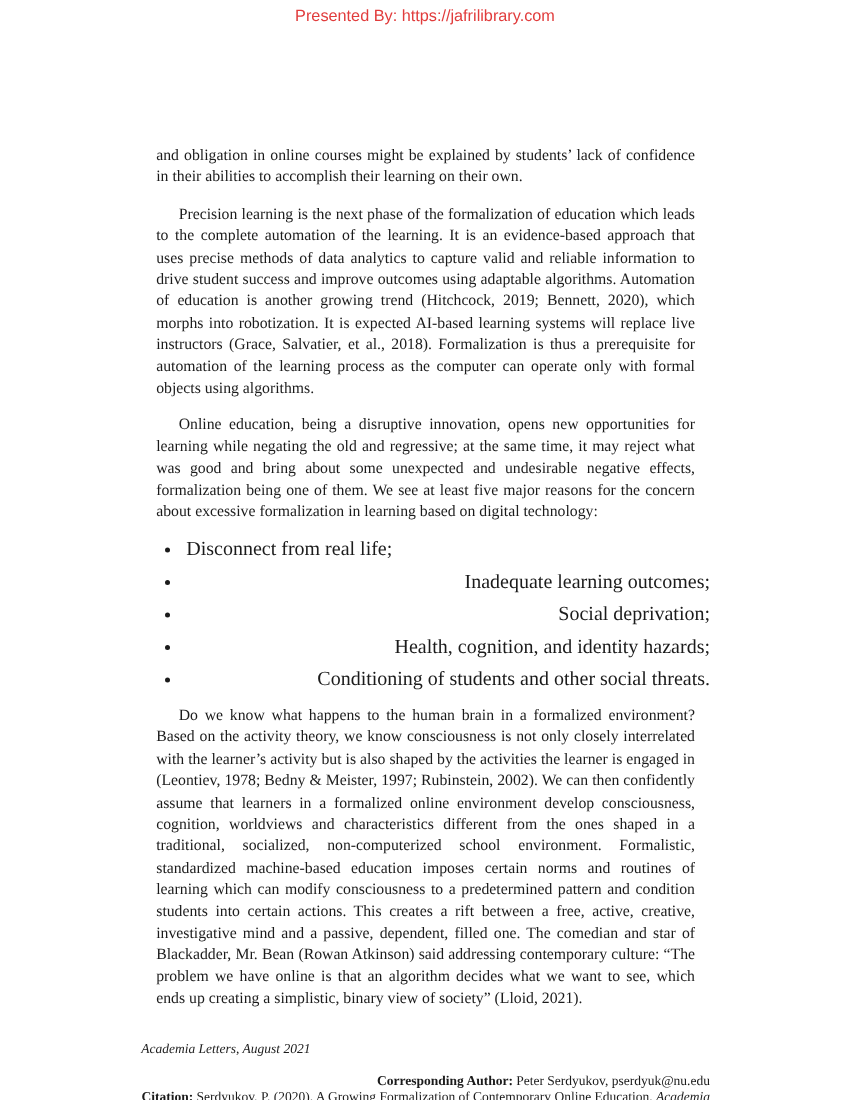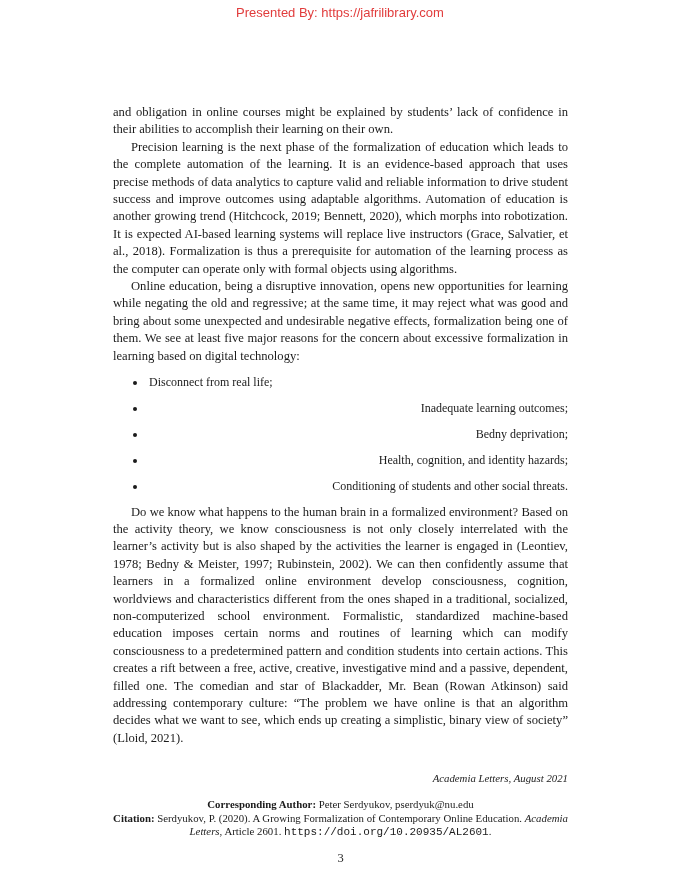--- a/index.html
+++ b/index.html
@@ -15,49 +15,49 @@
     position:absolute;top:5px;left:0;right:0;
     text-align:center;
     font-family:"Liberation Sans","DejaVu Sans",sans-serif;
     font-size:13px;
     color:#e13c3c;
   }
   .content{
     position:absolute;top:104px;left:113px;width:455px;
   }
   .para{
-    margin:0;
+    margin:12px;
     font-size:12.6px;
     line-height:17.4px;
     text-align:justify;
   }
   .para.indent{text-indent:18px;}
   .reasons{
     list-style:disc;
     margin:9px 0 8px 0;
     padding:0 0 0 34px;
-    font-size:12px;
+    font-size:16px;
     line-height:17.4px;
   }
   .reasons li{padding-left:2px;}
   .reasons li + li{margin-top:8.6px;text-align:right;}
   .footer{
     margin-top:25px;
     font-size:10.8px;
     line-height:13.2px;
   }
   .journal-line{
     display:flex;
-    justify-content:flex-end;
+    justify-content:space-between;
     align-items:baseline;
     gap:44px;
   }
   .jname{font-style:italic;}
   .author-block{margin-top:13px;}
-  .meta-line{margin:0;text-align:center;}
+  .meta-line{margin:0;text-align:right;}
   .meta-line b{font-weight:bold;}
   .citation-journal{font-style:italic;}
   .mono{
     font-family:"Liberation Mono","DejaVu Sans Mono",monospace;
     font-size:11px;
   }
   .page-number{
     margin-top:12px;
     text-align:center;
     font-size:12.5px;
@@ -73,21 +73,21 @@
   <div class="content">
 
     <main>
       <p class="para">and obligation in online courses might be explained by students’ lack of confidence in their abilities to accomplish their learning on their own.</p>
       <p class="para indent">Precision learning is the next phase of the formalization of education which leads to the complete automation of the learning. It is an evidence-based approach that uses precise methods of data analytics to capture valid and reliable information to drive student success and improve outcomes using adaptable algorithms. Automation of education is another growing trend (Hitchcock, 2019; Bennett, 2020), which morphs into robotization. It is expected AI-based learning systems will replace live instructors (Grace, Salvatier, et al., 2018). Formalization is thus a prerequisite for automation of the learning process as the computer can operate only with formal objects using algorithms.</p>
       <p class="para indent">Online education, being a disruptive innovation, opens new opportunities for learning while negating the old and regressive; at the same time, it may reject what was good and bring about some unexpected and undesirable negative effects, formalization being one of them. We see at least five major reasons for the concern about excessive formalization in learning based on digital technology:</p>
 
       <ul class="reasons">
         <li>Disconnect from real life;</li>
         <li>Inadequate learning outcomes;</li>
-        <li>Bedny deprivation;</li>
+        <li>Social deprivation;</li>
         <li>Health, cognition, and identity hazards;</li>
         <li>Conditioning of students and other social threats.</li>
       </ul>
 
       <p class="para indent">Do we know what happens to the human brain in a formalized environment? Based on the activity theory, we know consciousness is not only closely interrelated with the learner’s activity but is also shaped by the activities the learner is engaged in (Leontiev, 1978; Bedny &amp; Meister, 1997; Rubinstein, 2002). We can then confidently assume that learners in a formalized online environment develop consciousness, cognition, worldviews and characteristics different from the ones shaped in a traditional, socialized, non-computerized school environment. Formalistic, standardized machine-based education imposes certain norms and routines of learning which can modify consciousness to a predetermined pattern and condition students into certain actions. This creates a rift between a free, active, creative, investigative mind and a passive, dependent, filled one. The comedian and star of Blackadder, Mr. Bean (Rowan Atkinson) said addressing contemporary culture: “The problem we have online is that an algorithm decides what we want to see, which ends up creating a simplistic, binary view of society” (Lloid, 2021).</p>
     </main>
 
     <footer class="footer">
       <div class="journal-line">
         <span class="jname">Academia Letters, August 2021</span>

